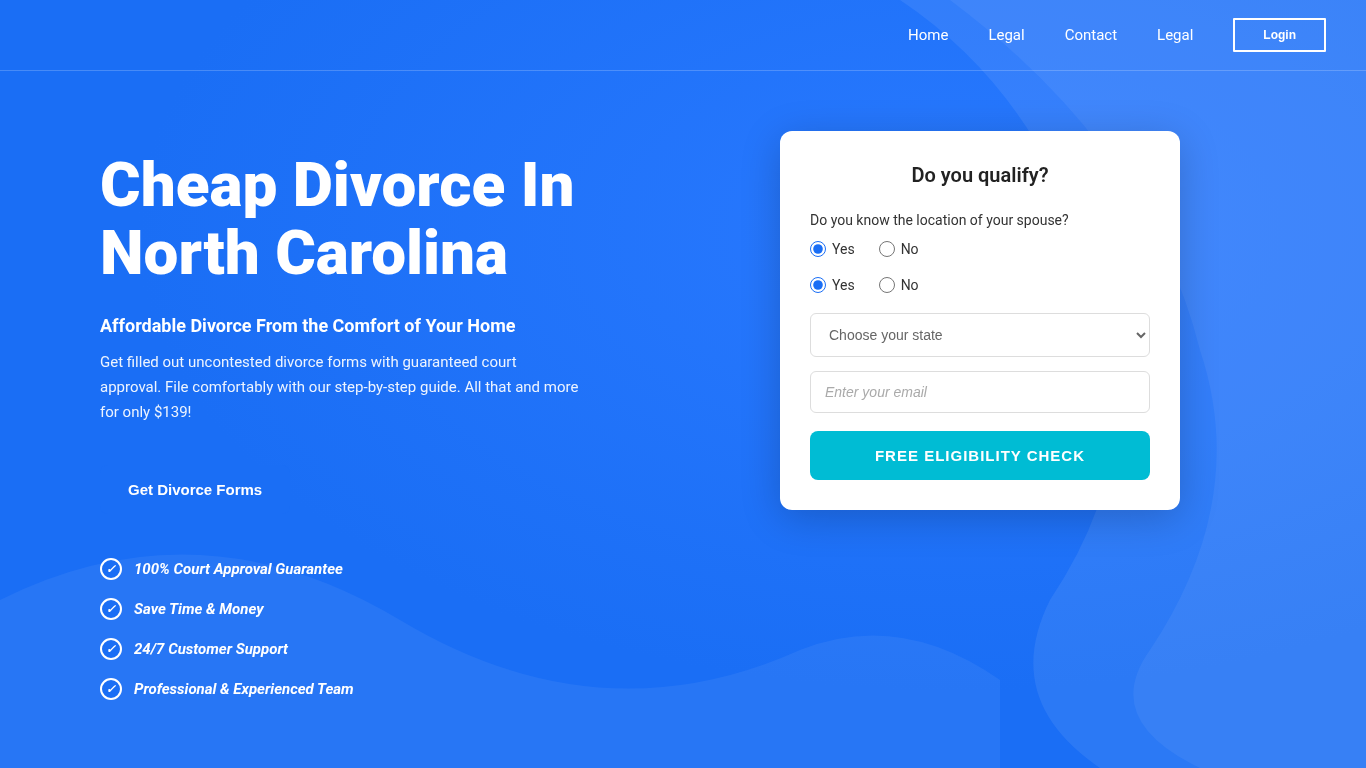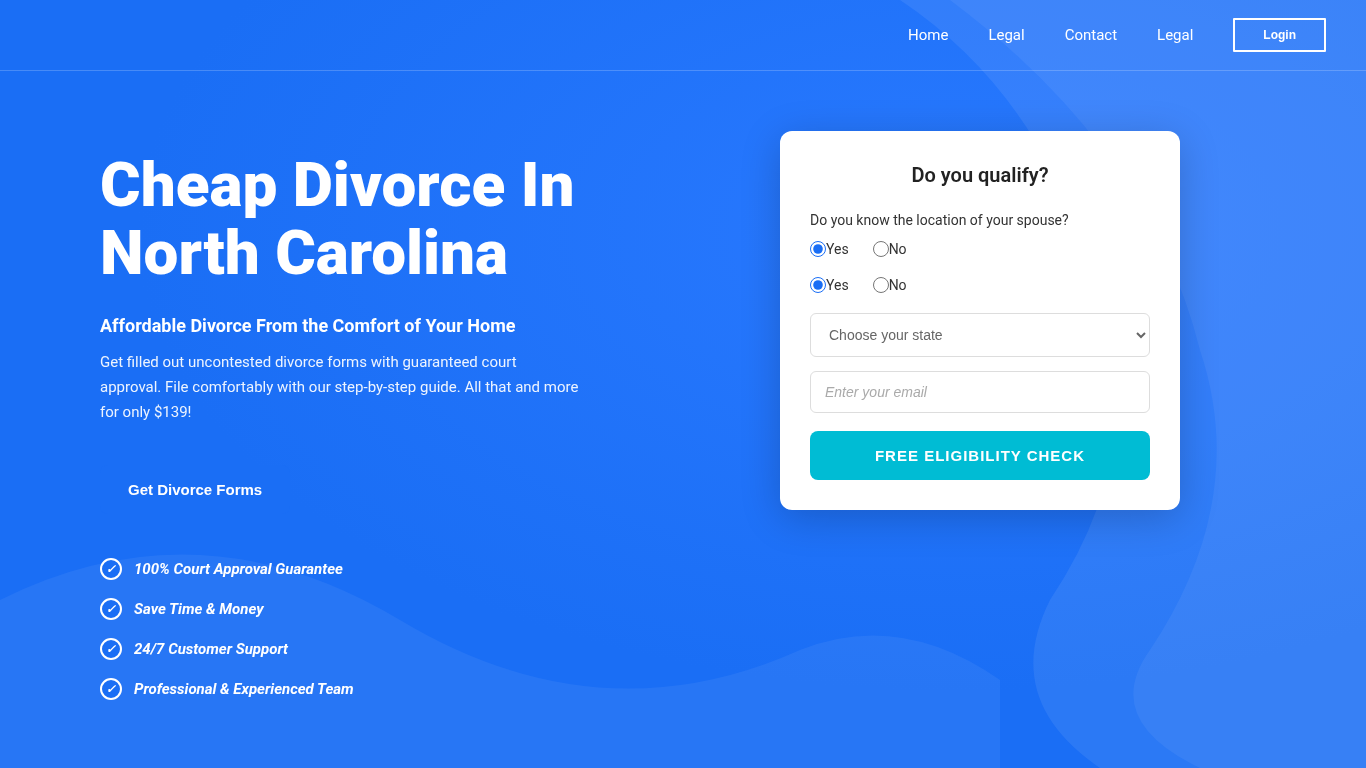--- a/index.html
+++ b/index.html
@@ -182,21 +182,21 @@
 
     .radio-group {
       display: flex;
       gap: 24px;
       margin-bottom: 20px;
     }
 
     .radio-label {
       display: flex;
       align-items: center;
-      gap: 0;
+      gap: 6px;
       font-size: 14px;
       color: #333;
       cursor: pointer;
     }
 
     .radio-label input[type="radio"] {
       accent-color: #1a6ef5;
       width: 16px;
       height: 16px;
       cursor: pointer;

